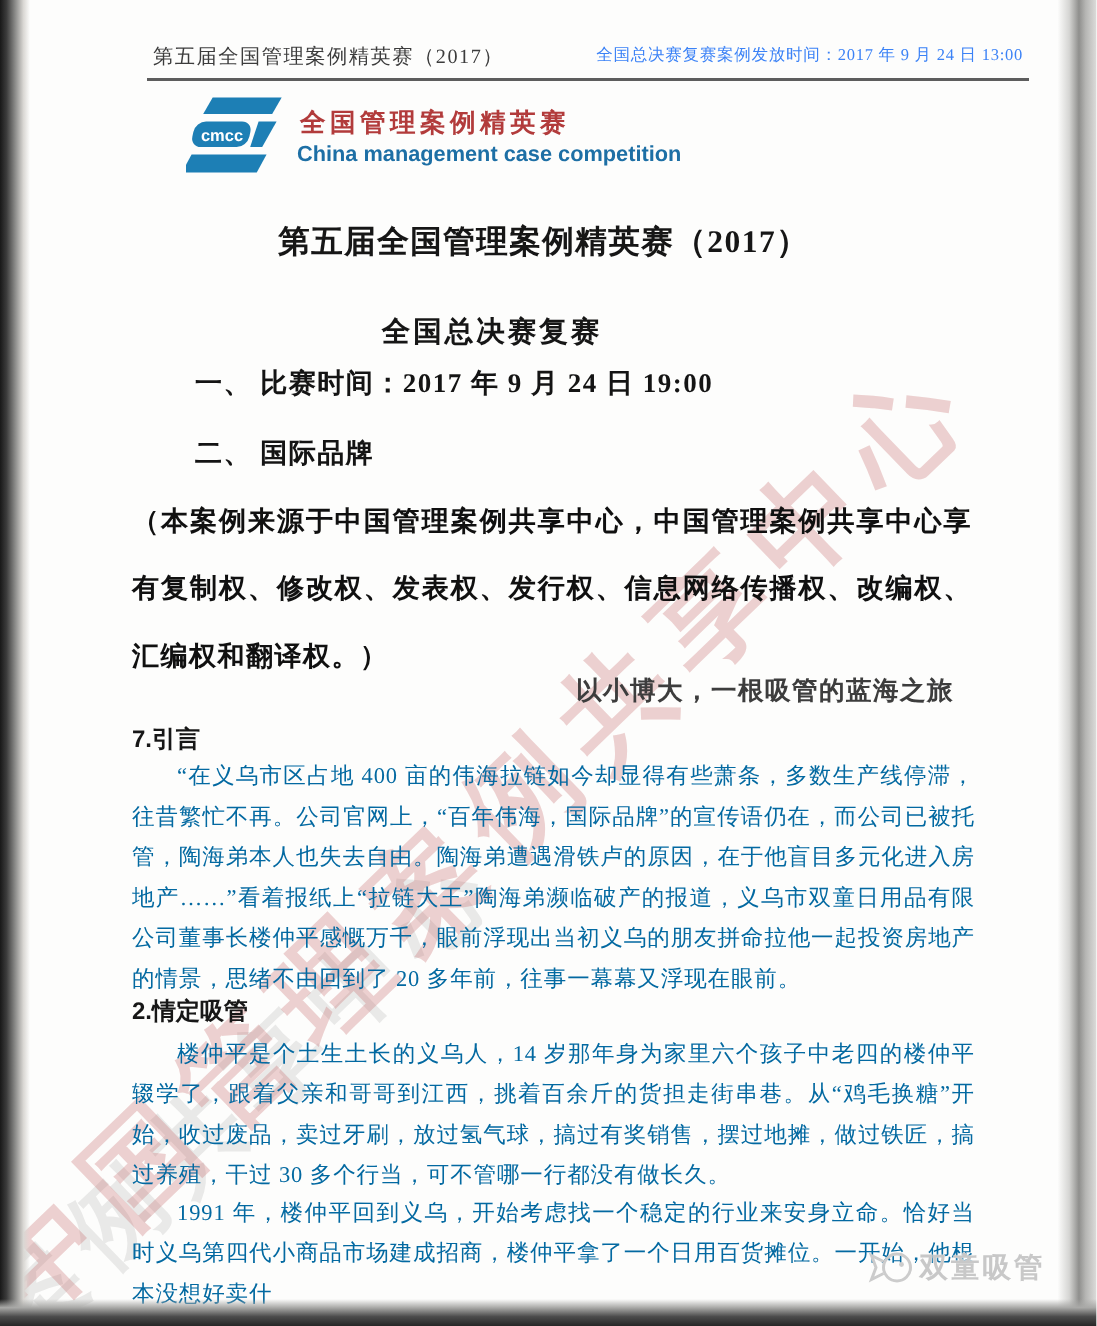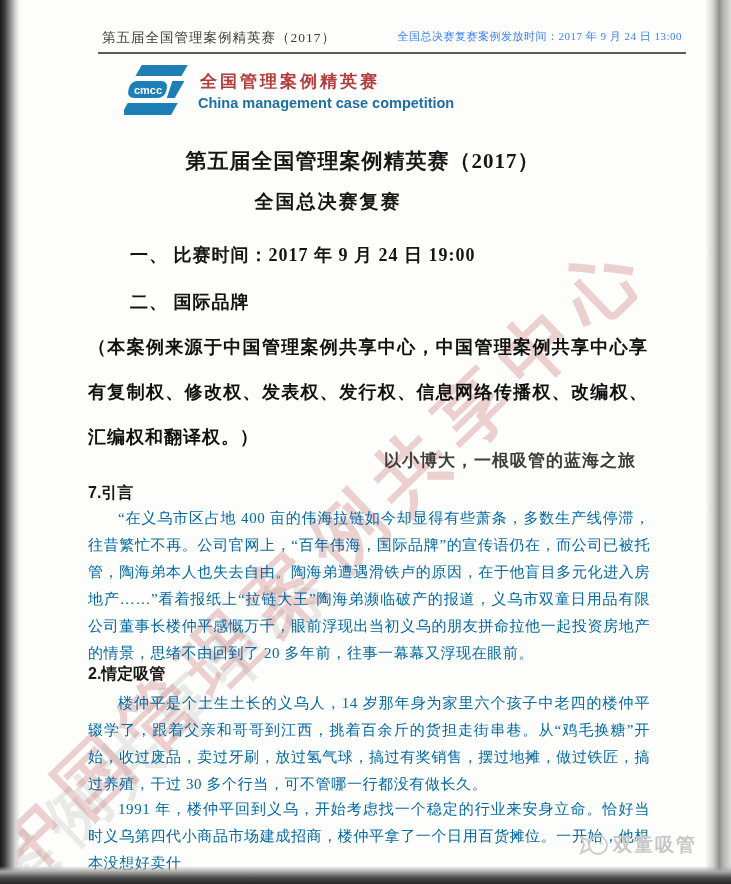--- a/index.html
+++ b/index.html
@@ -35,21 +35,21 @@
   
   .logo-glyph{position:absolute;left:114px;top:64px;}
   .logo-cn{position:absolute;left:190px;top:70px;font-family:Liberation Sans, sans-serif;
     font-size:17px;font-weight:bold;color:#b23b3b;letter-spacing:3px;}
   .logo-en{position:absolute;left:188px;top:95px;font-family:"Liberation Sans","DejaVu Sans",sans-serif;
     font-size:14.5px;font-weight:bold;color:#1d6fa5;text-align:right;}
 
   
   .doc-title{position:absolute;left:0;top:147px;width:705px;text-align:center;
     font-size:21px;font-weight:bold;color:#161616;letter-spacing:1px;}
-  .doc-subtitle{position:absolute;left:0;top:189px;width:636px;text-align:center;
+  .doc-subtitle{position:absolute;left:0;top:208px;width:636px;text-align:center;
     font-size:19px;font-weight:bold;color:#161616;letter-spacing:2px;}
 
   .info-item{position:absolute;left:120px;font-size:18px;font-weight:bold;color:#141414;letter-spacing:1px;}
   .info-1{top:243px;}
   .info-2{top:290px;}
 
   .note{position:absolute;left:78px;top:325px;width:560px;
     font-size:18px;font-weight:bold;color:#101010;line-height:45px;
     letter-spacing:1px;text-align:justify;}
 

